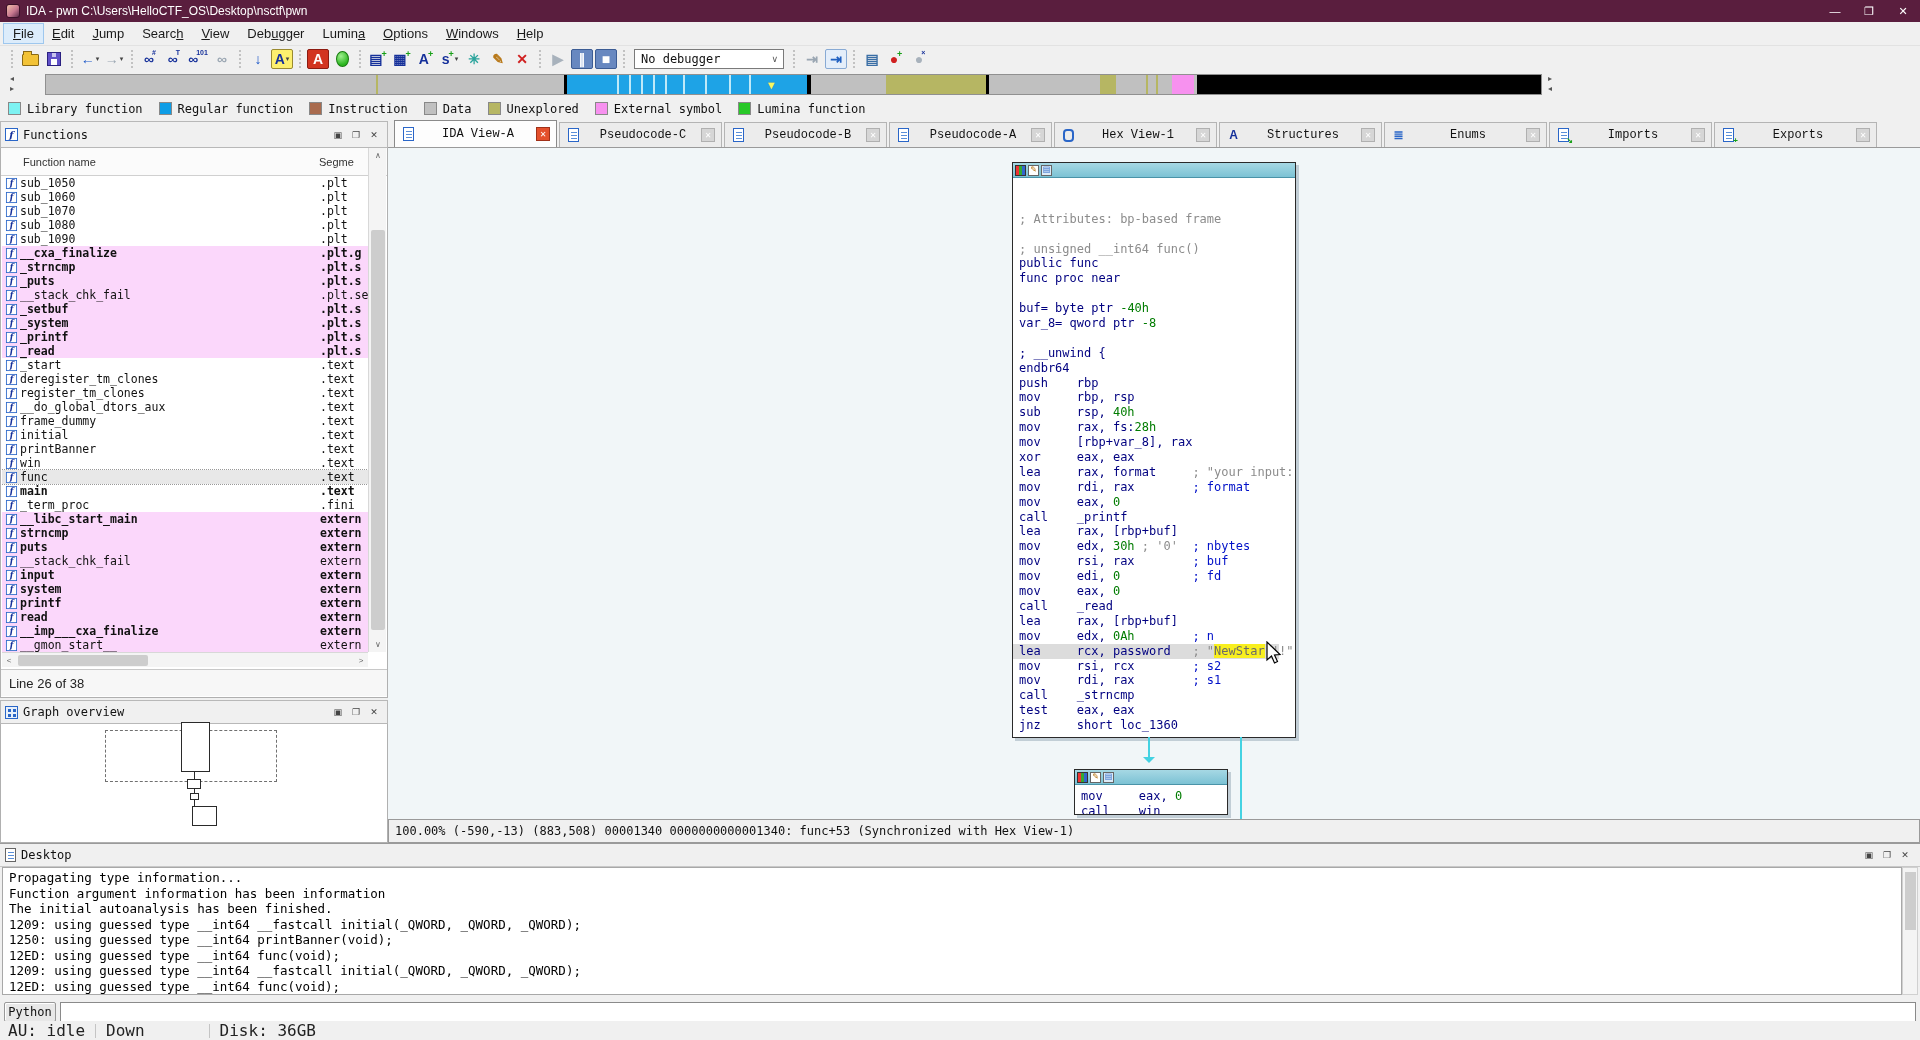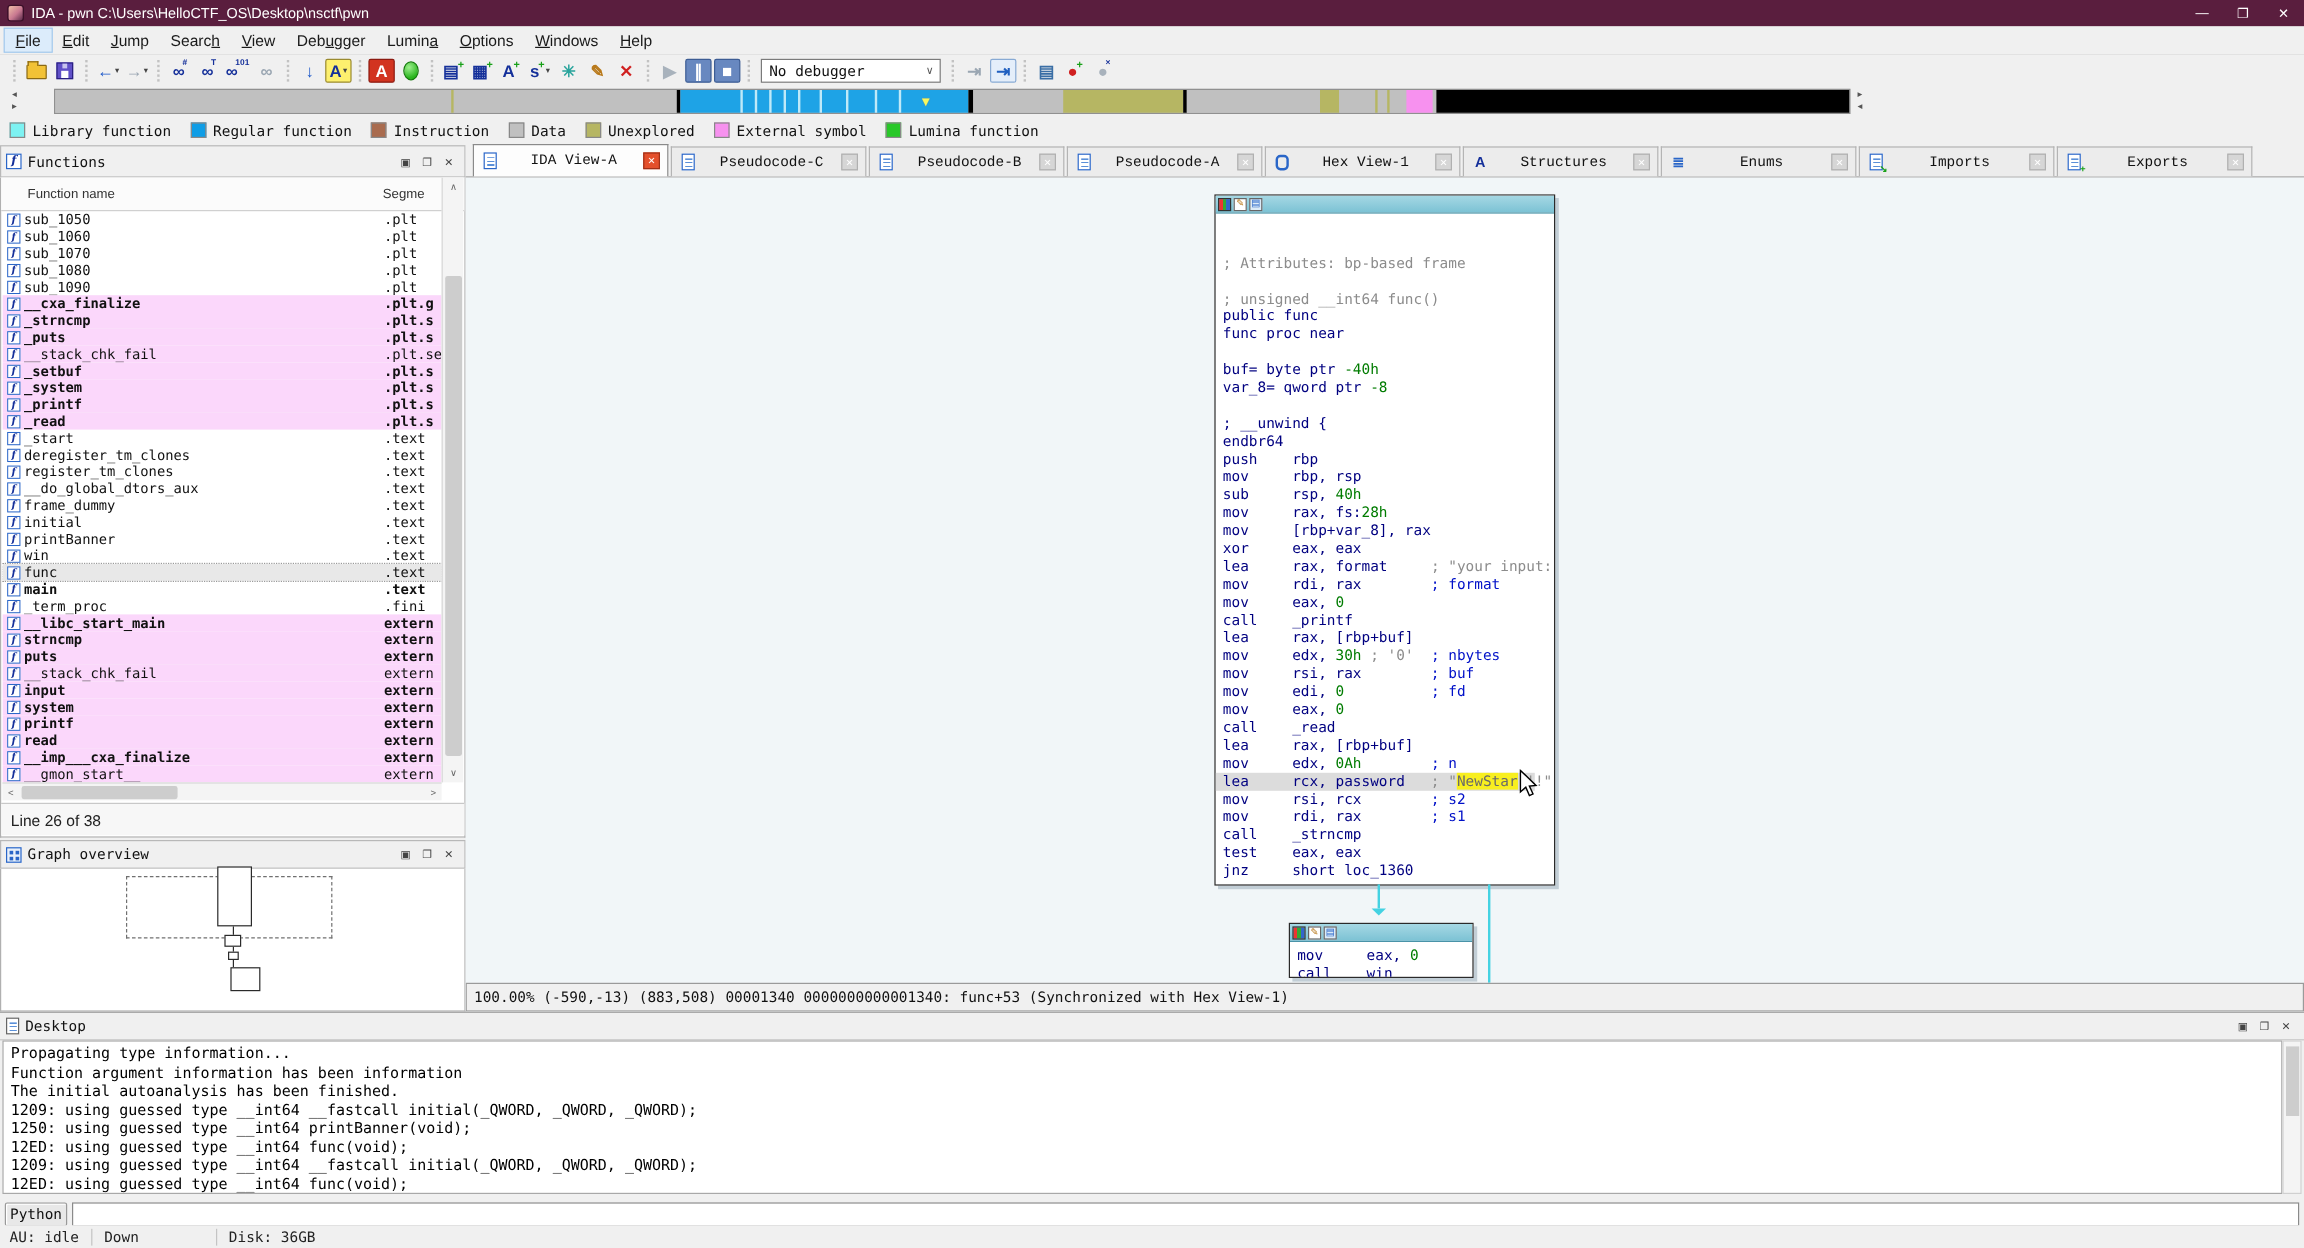--- a/index.html
+++ b/index.html
@@ -123,21 +123,21 @@
   #outhdr{position:absolute;left:0;top:0;width:1920px;height:23px;display:flex;align-items:center;padding-left:5px;border-bottom:1px solid #c8c8c8}
   #outbody{position:absolute;left:2px;top:23px;width:1900px;height:128px;background:#fff;border:1px solid #a8a8a8;overflow:hidden;padding:2px 0 0 6px}
   .oline{height:15.5px;line-height:15.5px;font-family:"DejaVu Sans Mono",monospace;font-size:12.5px;white-space:pre;color:#000}
   #outscroll{position:absolute;left:1902px;top:23px;width:16px;height:128px;background:#f4f4f4;border:1px solid #d0d0d0}
   #outthumb{position:absolute;left:2px;top:4px;width:11px;height:58px;background:#cdcdcd}
   #pyrow{position:absolute;left:0;top:151px;width:1920px;height:27px;display:flex;align-items:flex-end;padding:0 4px}
   #pybtn{width:52px;height:20px;background:#e8e8e8;border:1px solid #999;border-radius:2px;box-shadow:inset 1px 1px 0 #fff;display:flex;align-items:center;justify-content:center;font-family:"DejaVu Sans Mono",monospace;font-size:12px}
   #pyinput{flex:1;height:20px;margin-left:4px;background:#fff;border:1px solid #8a8a8a;font-family:"DejaVu Sans Mono",monospace;font-size:12px;padding:0 4px}
 
   
-  #statusbar{left:0;top:1021px;width:1920px;height:19px;background:#f0f0f0;display:flex;align-items:center;font-family:"DejaVu Sans Mono",monospace;font-size:12px;color:#222}
+  #statusbar{left:0;top:1021px;width:1920px;height:19px;background:#f0f0f0;display:flex;align-items:center;font-family:"DejaVu Sans Mono",monospace;font-size:16px;color:#222}
   .ssep{width:0;height:14px;border-left:1px solid #c4c4c4;margin:0 10px}
 
   
   #cursor{position:absolute;pointer-events:none}
 </style>
 </head>
 <body>
 
 <div id="titlebar" class="abs">
   <span id="appicon"></span>

